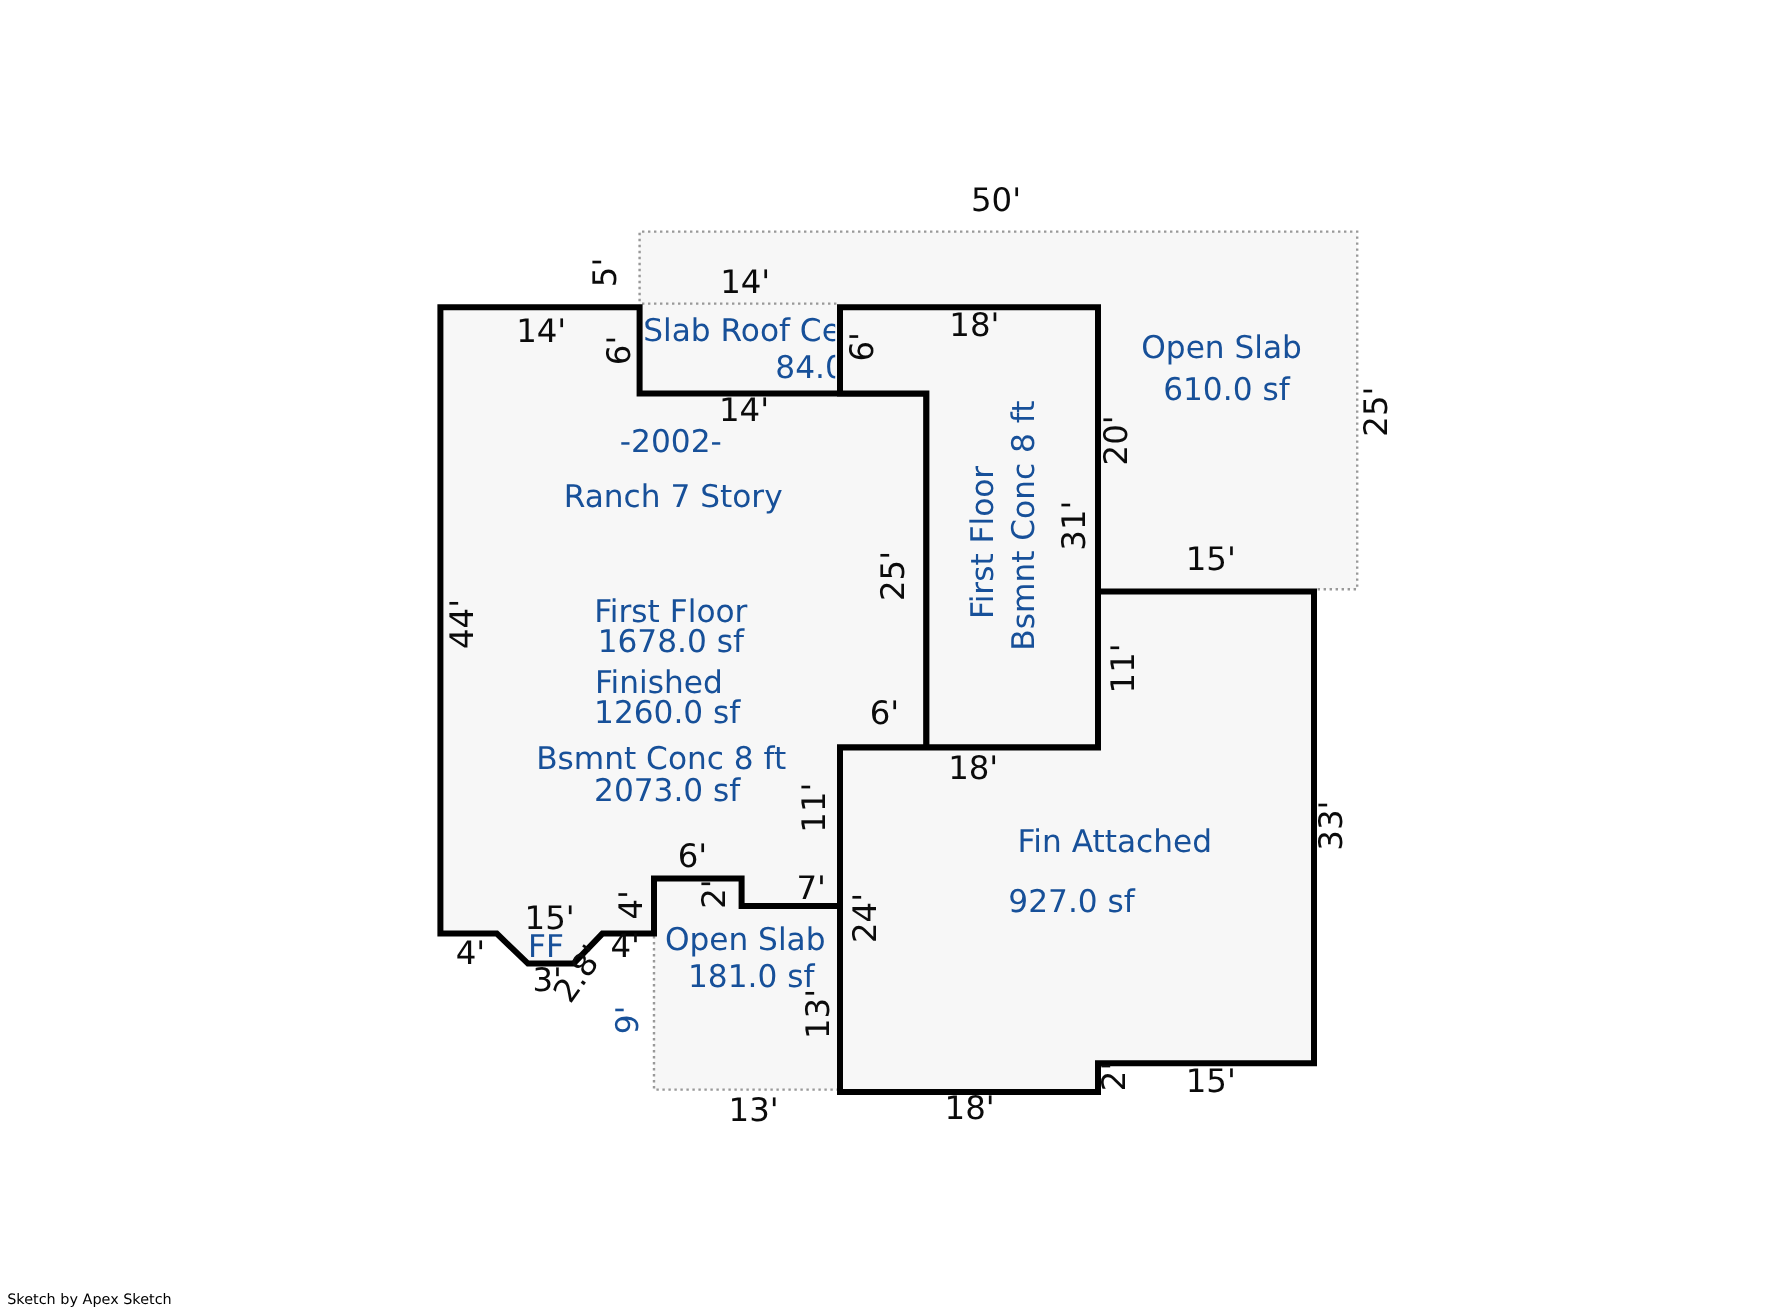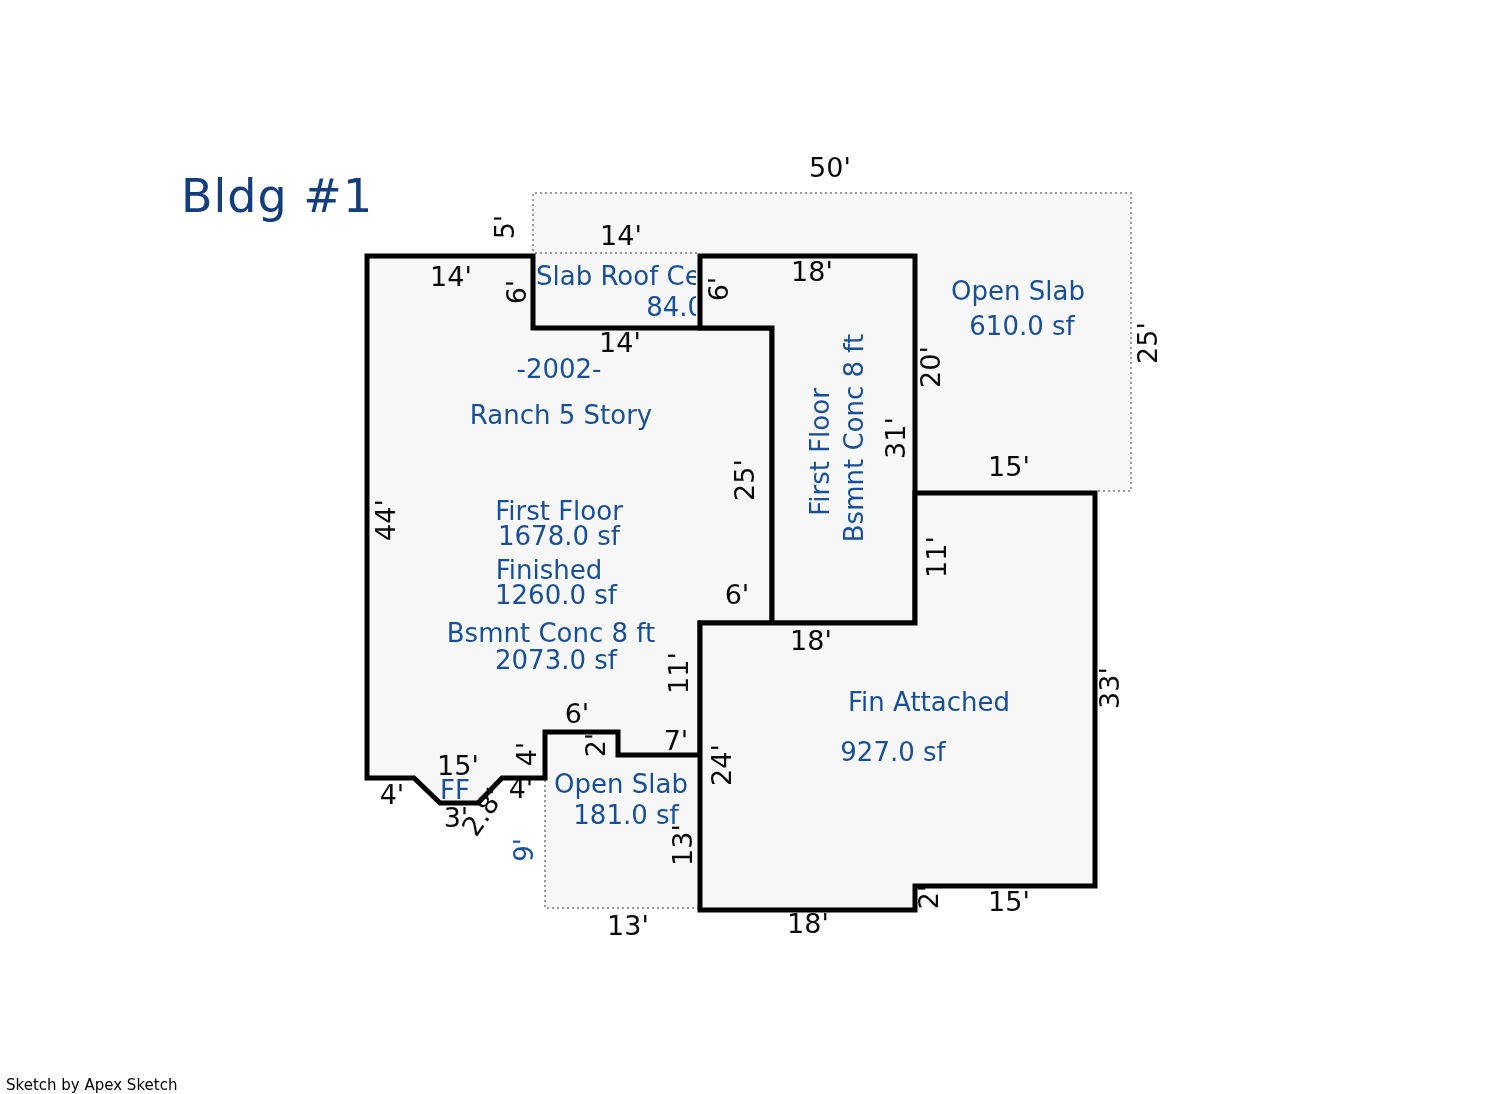--- a/index.html
+++ b/index.html
@@ -21,21 +21,21 @@
     position:absolute;left:181px;top:169px;
     font-size:46px;color:#133d7c;letter-spacing:1px;
   }
   #slab-roof-clip{
     position:absolute;left:536px;top:257px;width:160px;height:68px;
     overflow:hidden;padding-top:3px;
   }
   #slab-roof-clip .l1{font-size:26px;color:#175099;white-space:nowrap;line-height:32px;text-align:left;}
   #slab-roof-clip .l2{font-size:26px;color:#175099;white-space:nowrap;line-height:30px;text-align:right;width:155px;padding-left:44px;}
   #footer-credit{
-    position:absolute;left:6px;top:1076px;font-size:15px;color:#000000;
+    position:absolute;left:6px;top:1076px;font-size:12px;color:#000000;
   }
 </style>
 </head>
 <body>
 
 <div id="stage">
 
   <svg id="plan-svg" width="1492" height="1094" viewBox="0 0 1492 1094">
 
     <rect x="533" y="193" width="598" height="298" class="fill-only"></rect>
@@ -44,21 +44,20 @@
 
     <path d="M533,256 V193 H1131 V491 H1097" class="dotted"></path>
     <path d="M535,253 H700" class="dotted"></path>
     <path d="M545,780 V908 H698" class="dotted"></path>
 
     <path d="M367,256 H533 V328 H772 V623 H700 V755 H618 V732 H545 V778 H502 L478,803 H440 L414,778 H367 Z" class="wall"></path>
     <path d="M700,256 H915 V623 H772 V328 H700 Z" class="wall"></path>
     <path d="M700,623 H915 V493 H1095 V886 H915 V910 H700 Z" class="wall"></path>
   </svg>
 
-  <div id="page-title">Bldg #1</div>
 
   <div id="slab-roof-clip">
     <div class="l1">Slab Roof Ceil</div>
     <div class="l2">84.0 sf</div>
   </div>
 
   <div id="labels">
       <div class="lbl dim" style="left: 830px; top: 168px; transform: translate(-50%, -50%);">50'</div>
       <div class="lbl dim" style="left: 505px; top: 227px; transform: translate(-50%, -50%) rotate(-90deg);">5'</div>
       <div class="lbl dim" style="left: 621px; top: 236px; transform: translate(-50%, -50%);">14'</div>
@@ -91,21 +90,21 @@
       <div class="lbl area" style="left: 524px; top: 850px; transform: translate(-50%, -50%) rotate(-90deg);">9'</div>
       <div class="lbl dim" style="left: 929px; top: 897px; transform: translate(-50%, -50%) rotate(-90deg);">2'</div>
       <div class="lbl dim" style="left: 1009px; top: 902px; transform: translate(-50%, -50%);">15'</div>
       <div class="lbl dim" style="left: 1110px; top: 688px; transform: translate(-50%, -50%) rotate(-90deg);">33'</div>
       <div class="lbl dim" style="left: 628px; top: 926px; transform: translate(-50%, -50%);">13'</div>
       <div class="lbl dim" style="left: 808px; top: 924px; transform: translate(-50%, -50%);">18'</div>
       <div class="lbl area" style="left: 455px; top: 790px; transform: translate(-50%, -50%);">FF</div>
       <div class="lbl area" style="left: 1018px; top: 291px; transform: translate(-50%, -50%);">Open Slab</div>
       <div class="lbl area" style="left: 1022px; top: 326px; transform: translate(-50%, -50%); text-align: center;">610.0 sf</div>
       <div class="lbl area" style="left: 559px; top: 369px; transform: translate(-50%, -50%);">-2002-</div>
-      <div class="lbl area" style="left: 561px; top: 415px; transform: translate(-50%, -50%);">Ranch 5 Story</div>
+      <div class="lbl area" style="left: 561px; top: 415px; transform: translate(-50%, -50%);">Ranch 7 Story</div>
       <div class="lbl area" style="left: 559px; top: 511px; transform: translate(-50%, -50%);">First Floor</div>
       <div class="lbl area" style="left: 559px; top: 536px; transform: translate(-50%, -50%);">1678.0 sf</div>
       <div class="lbl area" style="left: 549px; top: 570px; transform: translate(-50%, -50%);">Finished</div>
       <div class="lbl area" style="left: 556px; top: 595px; transform: translate(-50%, -50%);">1260.0 sf</div>
       <div class="lbl area" style="left: 551px; top: 633px; transform: translate(-50%, -50%);">Bsmnt Conc 8 ft</div>
       <div class="lbl area" style="left: 556px; top: 660px; transform: translate(-50%, -50%);">2073.0 sf</div>
       <div class="lbl area" style="left: 820px; top: 452px; transform: translate(-50%, -50%) rotate(-90deg);">First Floor</div>
       <div class="lbl area" style="left: 854px; top: 438px; transform: translate(-50%, -50%) rotate(-90deg);">Bsmnt Conc 8 ft</div>
       <div class="lbl area" style="left: 621px; top: 784px; transform: translate(-50%, -50%);">Open Slab</div>
       <div class="lbl area" style="left: 626px; top: 815px; transform: translate(-50%, -50%);">181.0 sf</div>

